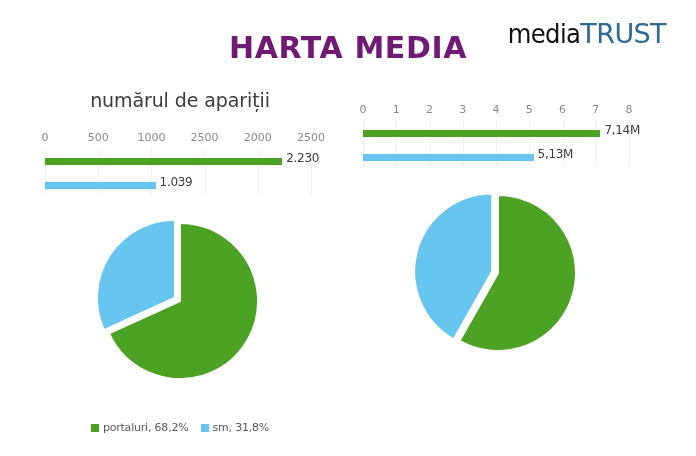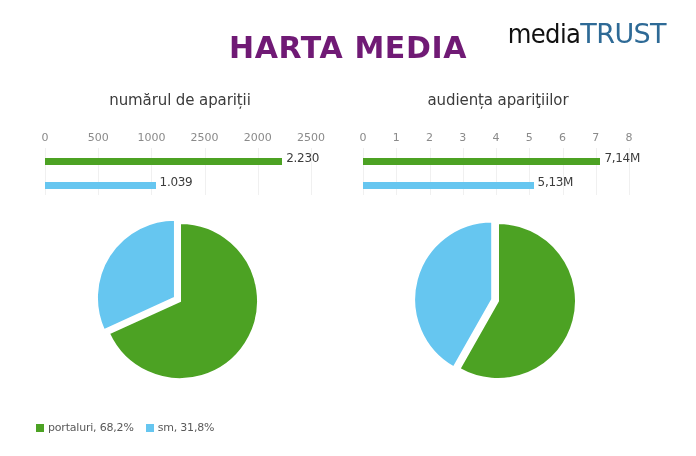--- a/index.html
+++ b/index.html
@@ -63,21 +63,21 @@
     position: absolute;
     top: 86px;
     width: 300px;
     height: 360px;
   }
   .panel-left  { left: 30px; }
   .panel-right { left: 348px; }
 
   .panel-title {
     text-align: center;
-    font-size: 15px;
+    font-size: 19px;
     color: #3c3c3c;
     font-weight: 400;
     font-family: "DejaVu Sans", sans-serif;
     letter-spacing: -0.1px;
     height: 28px;
     line-height: 28px;
     white-space: nowrap;
   }
 
   
@@ -143,21 +143,21 @@
     top: 0;
     transform: translateX(-50%);
   }
 
   
   .legend {
     position: absolute;
     left: 0;
     bottom: 12px;
     width: 100%;
-    text-align: left;
+    text-align: center;
     white-space: nowrap;
     font-size: 11px;
     color: #5a5a5a;
     font-family: "DejaVu Sans", sans-serif;
   }
   .legend-item {
     display: inline-block;
     margin: 0 6px;
   }
   .legend-swatch {
@@ -209,21 +209,20 @@
     <div class="pie-wrap" id="pie-left">
         <svg class="pie-svg" width="175" height="170" viewBox="0 0 175 170">
           <path d="M 87.5 88 L 87.5 10 A 78 78 0 1 1 16.511734286570345 120.32129531747617 Z" fill="#4ca223" stroke="#ffffff" stroke-width="2"></path>
           <path d="M 82.45433250621099 84.75327248723875 L 11.466066792781334 117.07456780471492 A 78 78 0 0 1 82.45433250621097 6.753272487238746 Z" fill="#66c6f0" stroke="#ffffff" stroke-width="2"></path>
         </svg>
       </div>
     <div class="legend" id="legend-left"><span class="legend-item"><span class="legend-swatch" style="background: rgb(76, 162, 35);"></span><span class="legend-text">portaluri,  68,2%</span></span><span class="legend-item"><span class="legend-swatch" style="background: rgb(102, 198, 240);"></span><span class="legend-text">sm,  31,8%</span></span></div>
   </div>
 
   <div class="panel panel-right">
-    <div class="panel-title">audiența apariţiilor</div>
     <div class="bars" id="bars-right">
         <div class="gridline" style="left: 15px;"></div>
         <div class="gridline" style="left: 48.25px;"></div>
         <div class="gridline" style="left: 81.5px;"></div>
         <div class="gridline" style="left: 114.75px;"></div>
         <div class="gridline" style="left: 148px;"></div>
         <div class="gridline" style="left: 181.25px;"></div>
         <div class="gridline" style="left: 214.5px;"></div>
         <div class="gridline" style="left: 247.75px;"></div>
         <div class="gridline" style="left: 281px;"></div>

